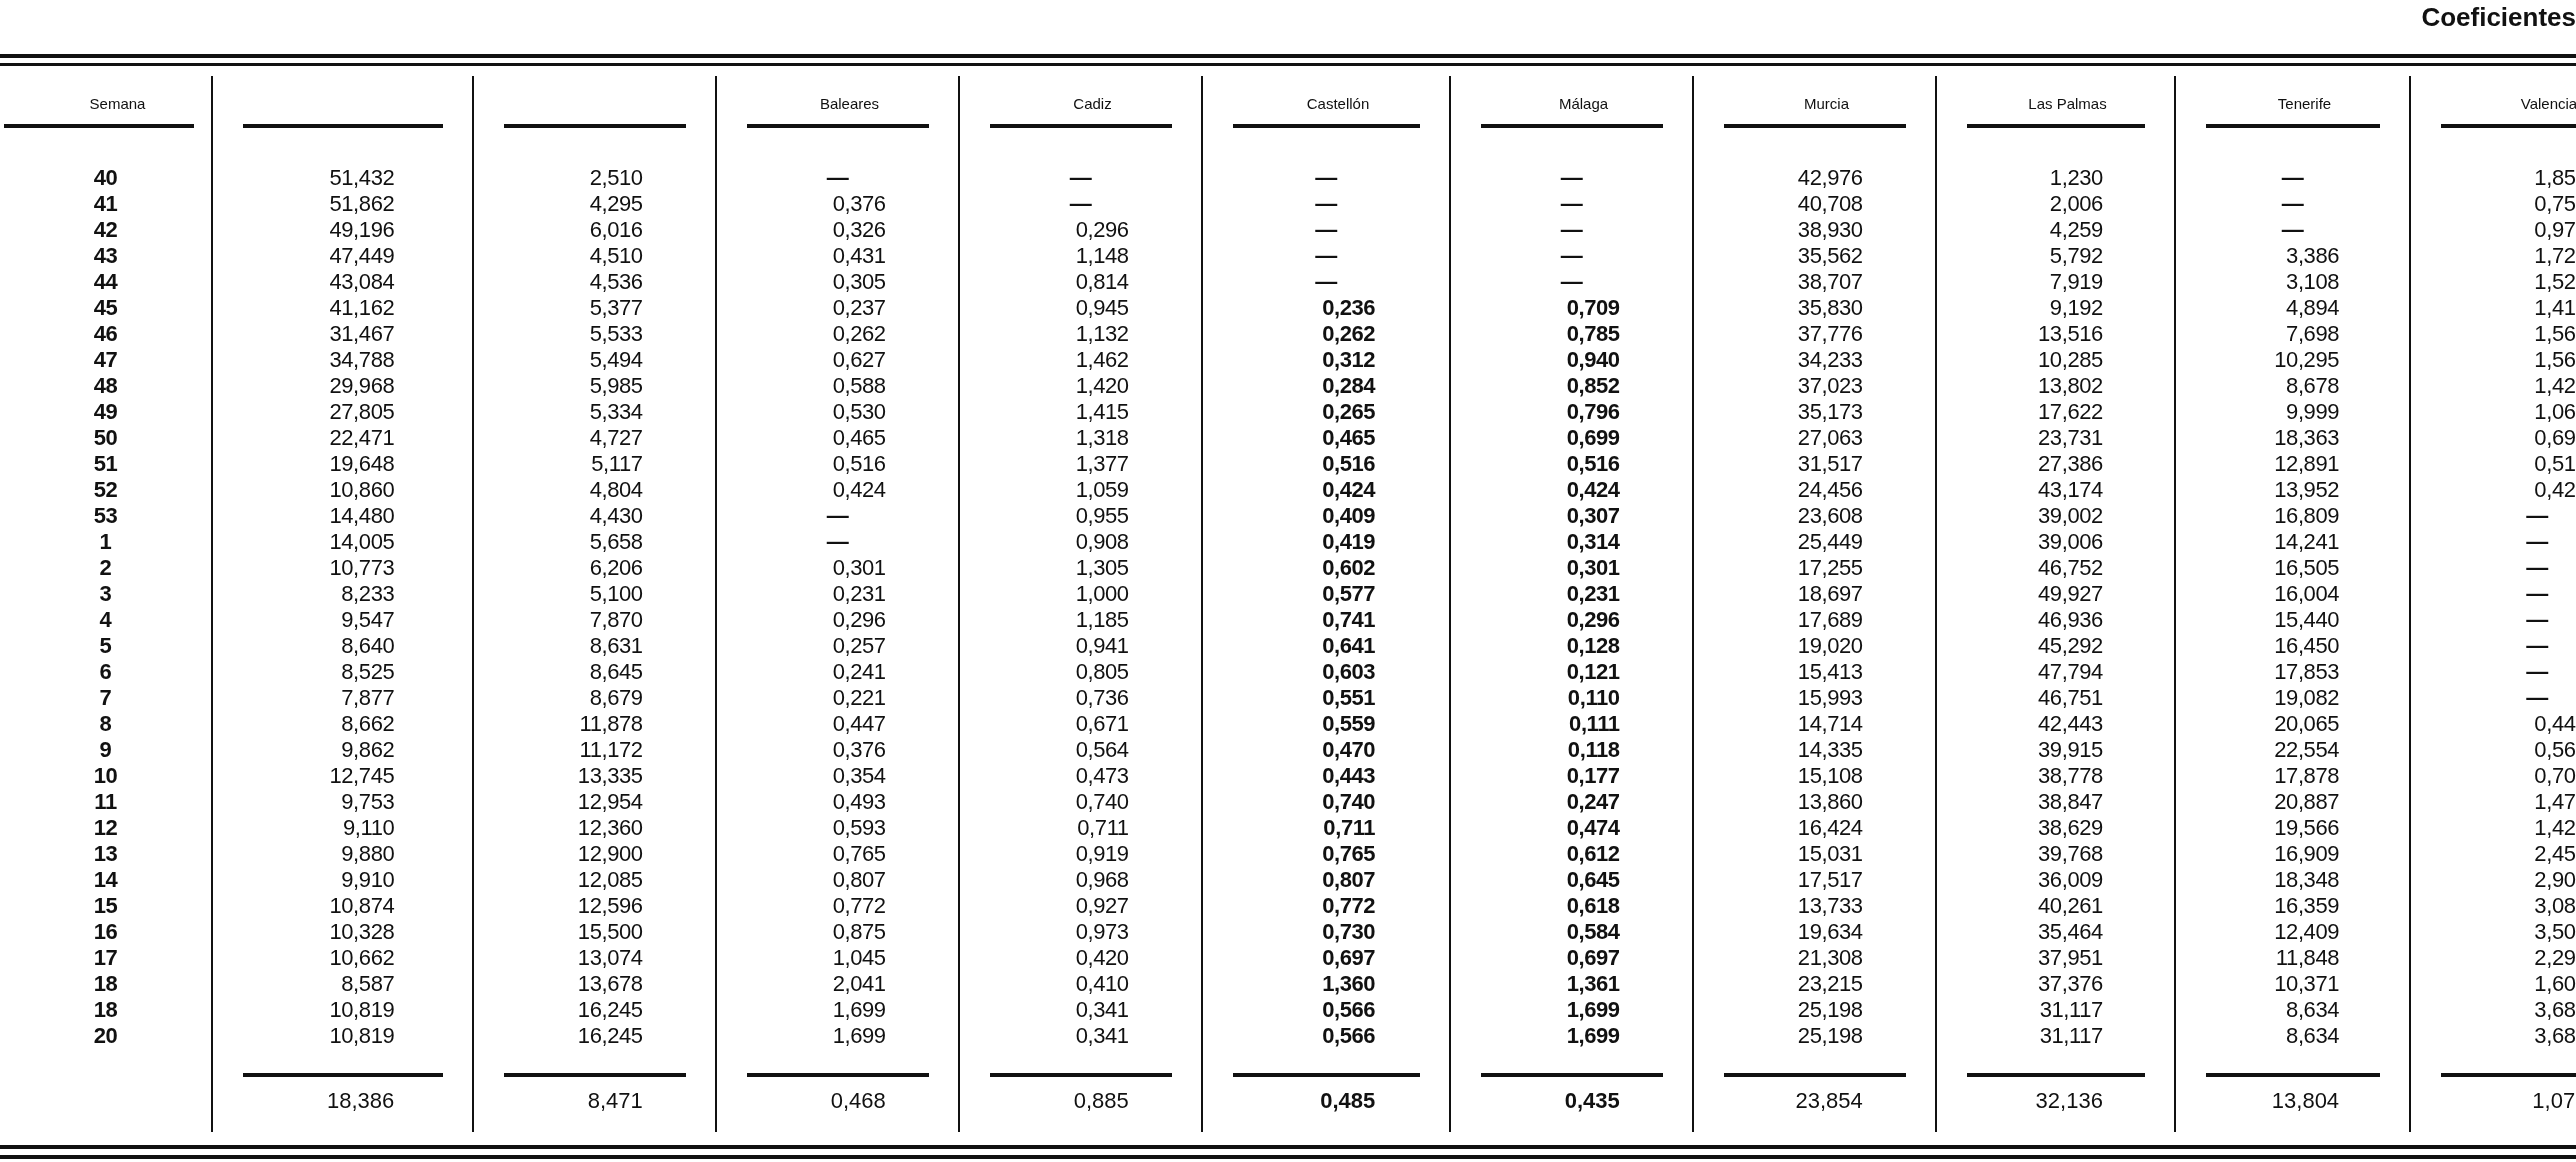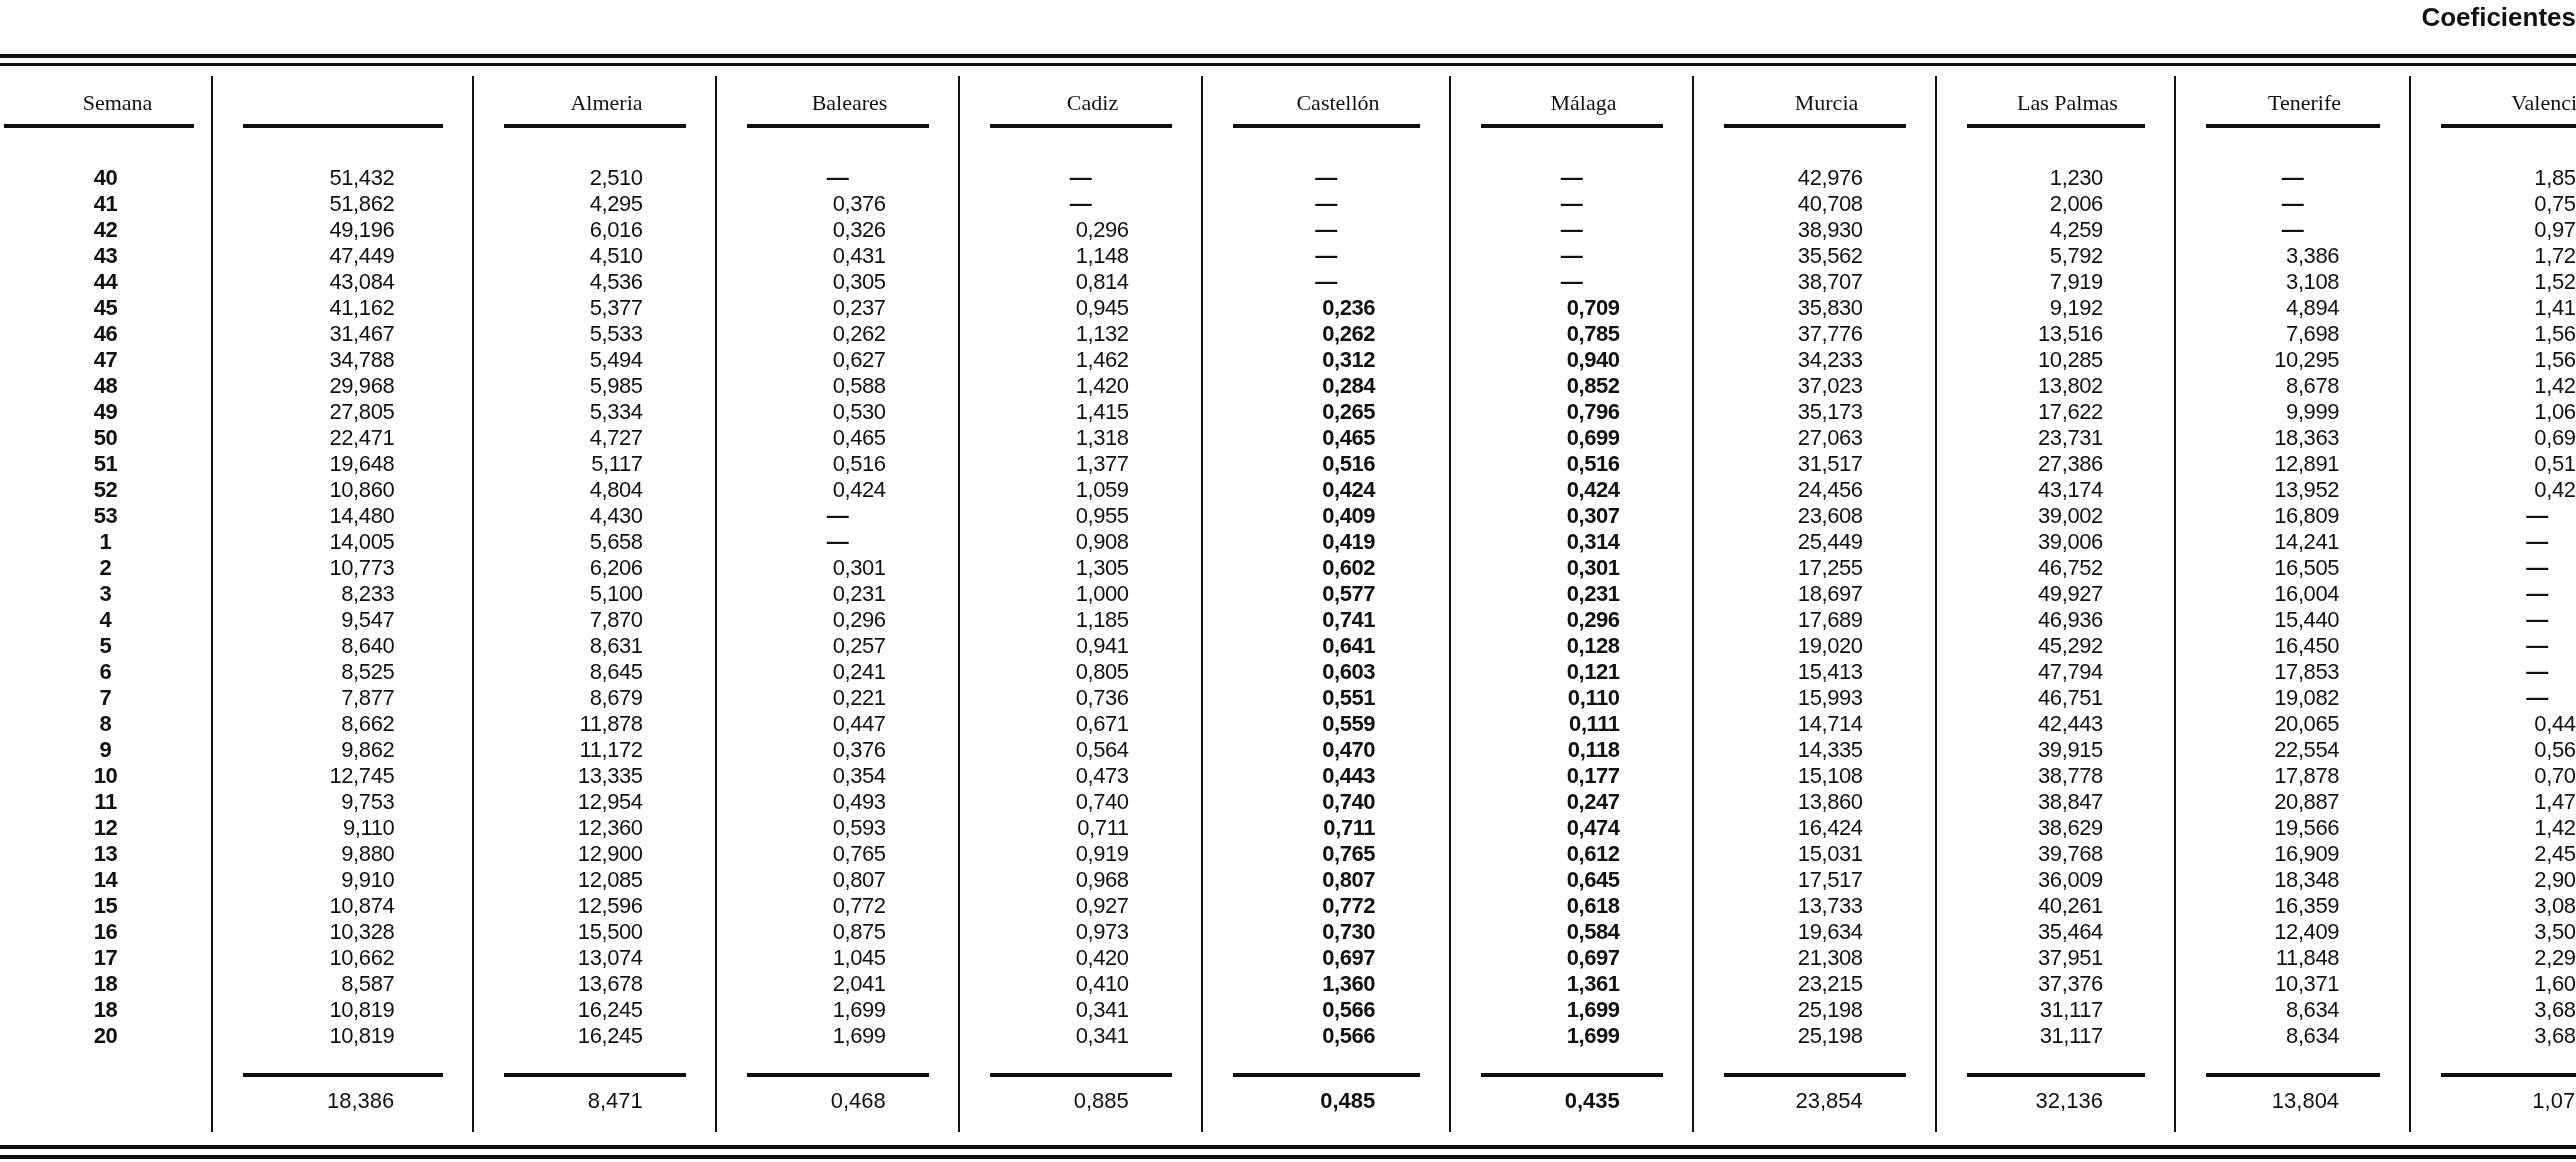--- a/index.html
+++ b/index.html
@@ -20,21 +20,21 @@
   .table {
     position: absolute; top: 76px; left: 0; width: 2576px; height: 1056px;
     display: grid;
     grid-template-columns: 213px 261px 243px 243px 243px 248px 243px 243px 239px 235px 252px;
   }
   .col { position: relative; border-right: 2.6px solid #111; height: 100%; }
   .col:last-child { border-right: none; }
   .col:first-child .hdr-line { left: 3.5px; right: 17.4px; }
   .hdr {
     height: 54px; display: flex; align-items: center; justify-content: center;
-    font-size: 22px; font-family: Liberation Serif, serif; padding-left: 24px;
+    font-size: 15px; font-family: Liberation Sans, sans-serif; padding-left: 24px;
   }
   .hdr-line { position: absolute; top: 48px; left: 29.5px; right: 29.5px; height: 3.5px; background: #111; }
   .cells { position: absolute; top: 89px; left: 0; right: 0; }
   .cell {
     height: 26px; line-height: 26px; font-size: 22px; text-align: right;
     padding-right: 30%;
     font-family: "Liberation Sans Narrow", "Liberation Sans", "DejaVu Sans Condensed", sans-serif;
     font-stretch: condensed; letter-spacing: -0.4px;
   }
   .col:first-child .cell { text-align: center; padding-right: 0; font-weight: bold; }
@@ -131,21 +131,20 @@
         <div class="cell">10,328</div>
         <div class="cell">10,662</div>
         <div class="cell">8,587</div>
         <div class="cell">10,819</div>
         <div class="cell">10,819</div>
       </div>
     <div class="sum-line"></div>
     <div class="sum">18,386</div>
   </div>
   <div class="col">
-    <div class="hdr">Almeria</div>
     <div class="hdr-line"></div>
     <div class="cells">
         <div class="cell">2,510</div>
         <div class="cell">4,295</div>
         <div class="cell">6,016</div>
         <div class="cell">4,510</div>
         <div class="cell">4,536</div>
         <div class="cell">5,377</div>
         <div class="cell">5,533</div>
         <div class="cell">5,494</div>

